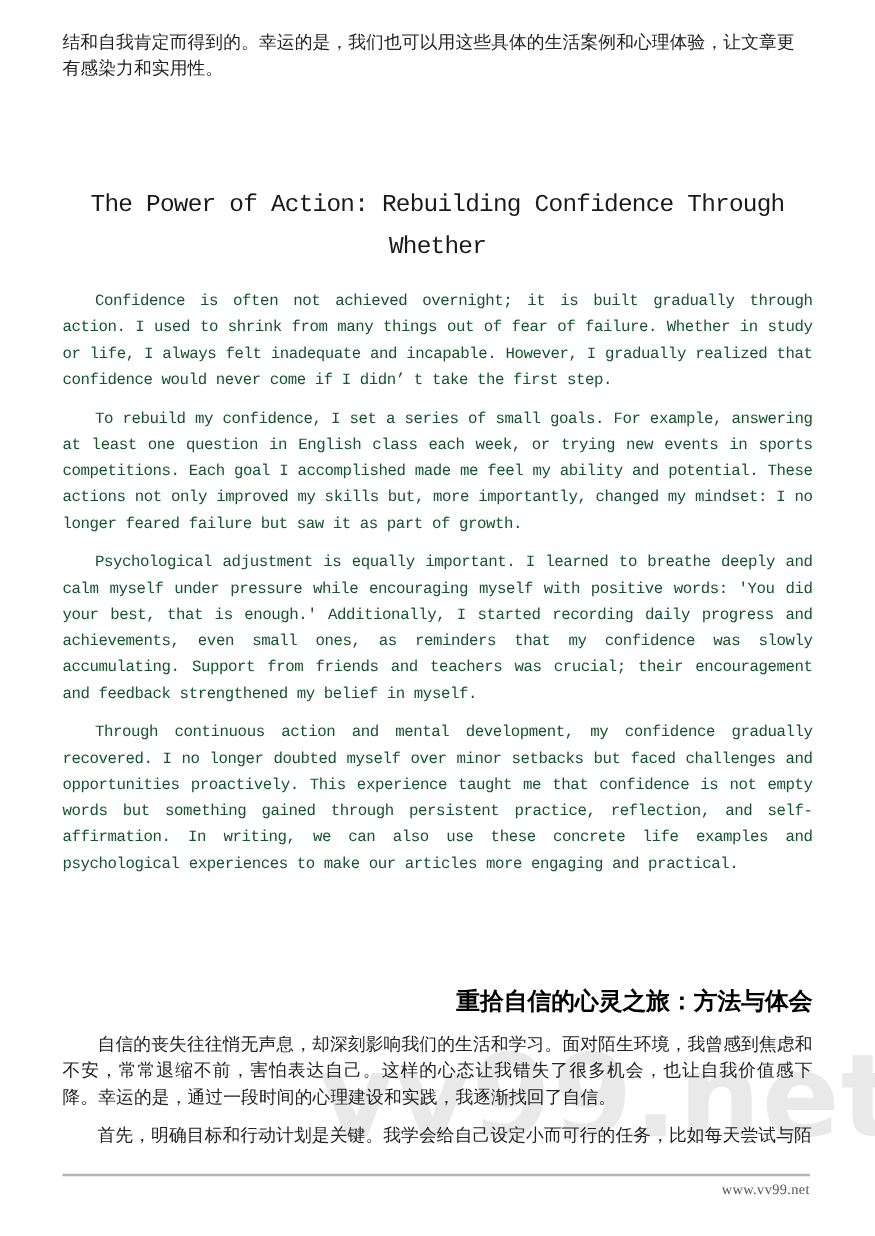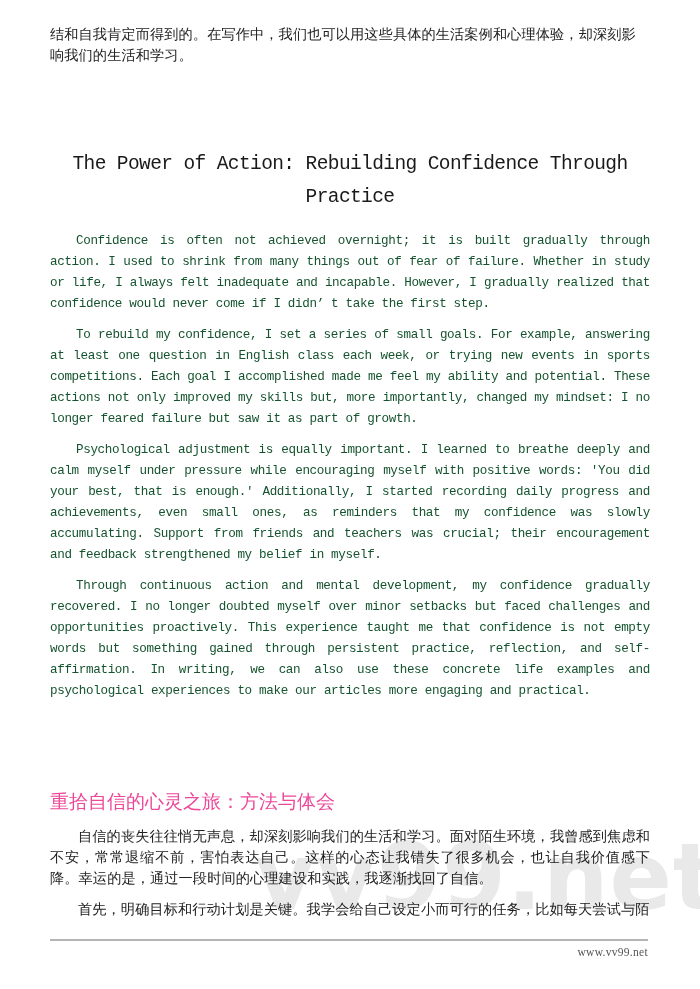--- a/index.html
+++ b/index.html
@@ -59,26 +59,26 @@
       text-align: justify;
       text-indent: 26px;
       margin: 0 0 10px 0;
       letter-spacing: -0.35px;
     }
     .zh-title {
       position: absolute;
       left: 50px;
       top: 786px;
       width: 600px;
-      text-align: left;
+      text-align: right;
       font-family: "DejaVu Sans", "Liberation Sans", sans-serif;
-      font-weight: normal;
+      font-weight: bold;
       font-size: 19px;
       line-height: 30px;
-      color: #ec4899;
+      color: #000000;
     }
     .zh-body {
       position: absolute;
       left: 50px;
       top: 826px;
       width: 600px;
     }
     .zh-para {
       text-indent: 28px;
       margin: 0 0 10px 0;
@@ -118,23 +118,23 @@
       letter-spacing: 0.3px;
     }
   </style>
 </head>
 <body>
 
 <div class="page">
 
   <div class="watermark">vv99.net</div>
 
-  <p class="intro zh-text above-wm" style="margin:0;">结和自我肯定而得到的。在写作中，我们也可以用这些具体的生活案例和心理体验，却深刻影响我们的生活和学习。</p>
+  <p class="intro zh-text above-wm" style="margin:0;">结和自我肯定而得到的。幸运的是，我们也可以用这些具体的生活案例和心理体验，让文章更有感染力和实用性。</p>
 
-  <h1 class="en-title above-wm" style="margin:0;font-weight:normal;">The Power of Action: Rebuilding Confidence Through Practice</h1>
+  <h1 class="en-title above-wm" style="margin:0;font-weight:normal;">The Power of Action: Rebuilding Confidence Through Whether</h1>
 
   <div class="en-body above-wm">
     <p class="en-para">Confidence is often not achieved overnight; it is built gradually through action. I used to shrink from many things out of fear of failure. Whether in study or life, I always felt inadequate and incapable. However, I gradually realized that confidence would never come if I didn’ t take the first step.</p>
     <p class="en-para">To rebuild my confidence, I set a series of small goals. For example, answering at least one question in English class each week, or trying new events in sports competitions. Each goal I accomplished made me feel my ability and potential. These actions not only improved my skills but, more importantly, changed my mindset: I no longer feared failure but saw it as part of growth.</p>
     <p class="en-para">Psychological adjustment is equally important. I learned to breathe deeply and calm myself under pressure while encouraging myself with positive words: 'You did your best, that is enough.' Additionally, I started recording daily progress and achievements, even small ones, as reminders that my confidence was slowly accumulating. Support from friends and teachers was crucial; their encouragement and feedback strengthened my belief in myself.</p>
     <p class="en-para">Through continuous action and mental development, my confidence gradually recovered. I no longer doubted myself over minor setbacks but faced challenges and opportunities proactively. This experience taught me that confidence is not empty words but something gained through persistent practice, reflection, and self-affirmation. In writing, we can also use these concrete life examples and psychological experiences to make our articles more engaging and practical.</p>
   </div>
 
   <h2 class="zh-title above-wm" style="margin:0;">重拾自信的心灵之旅：方法与体会</h2>
 

